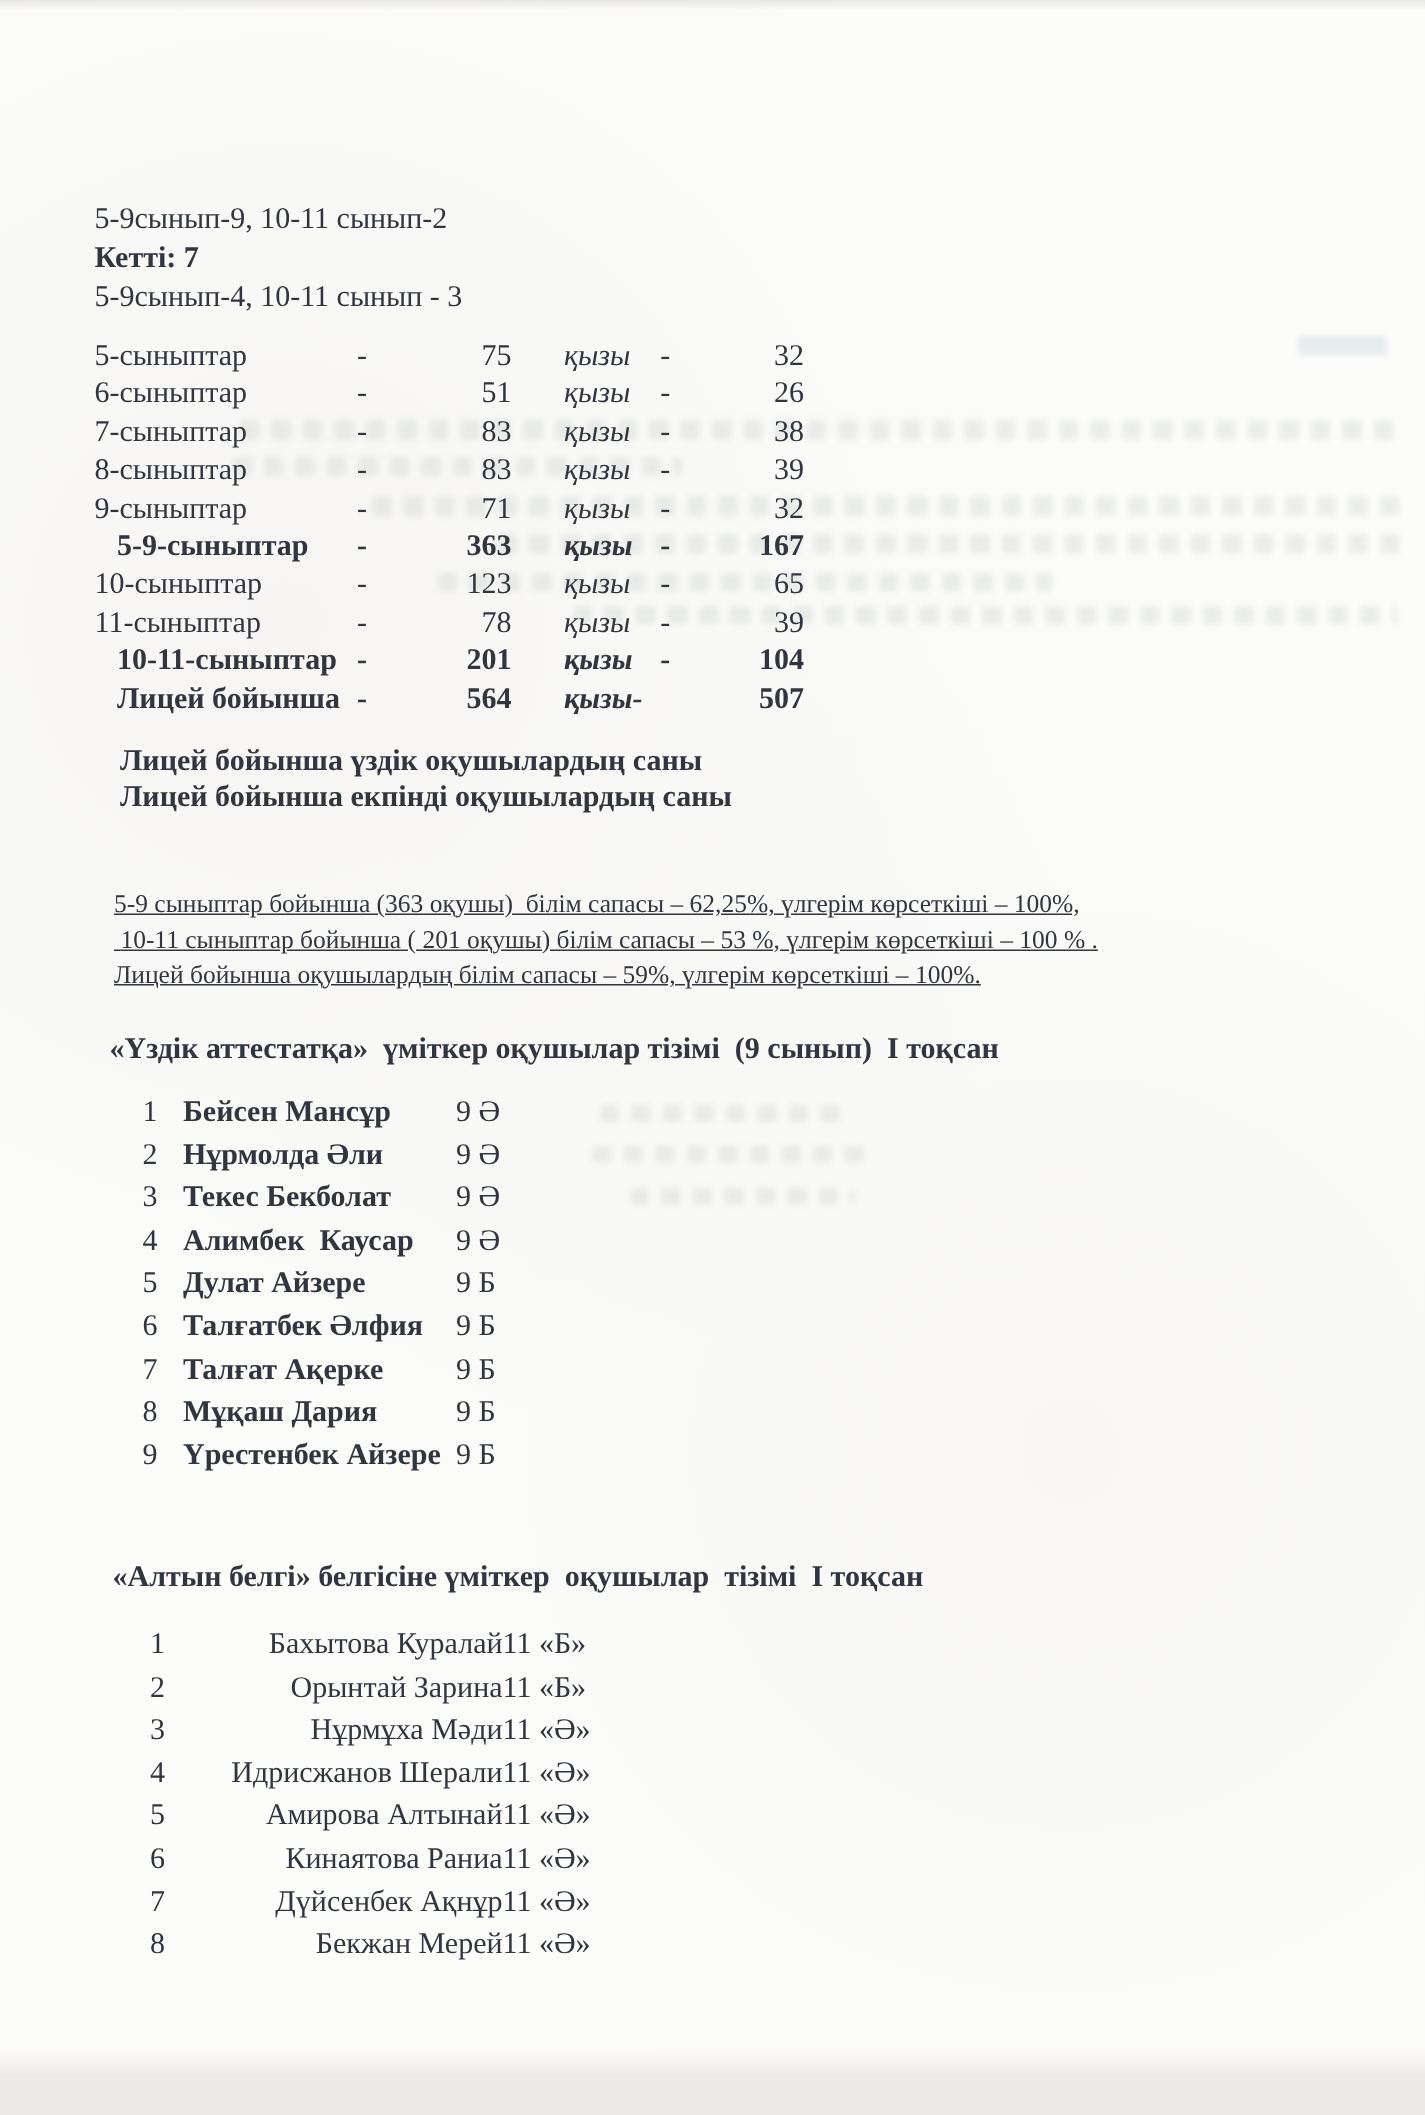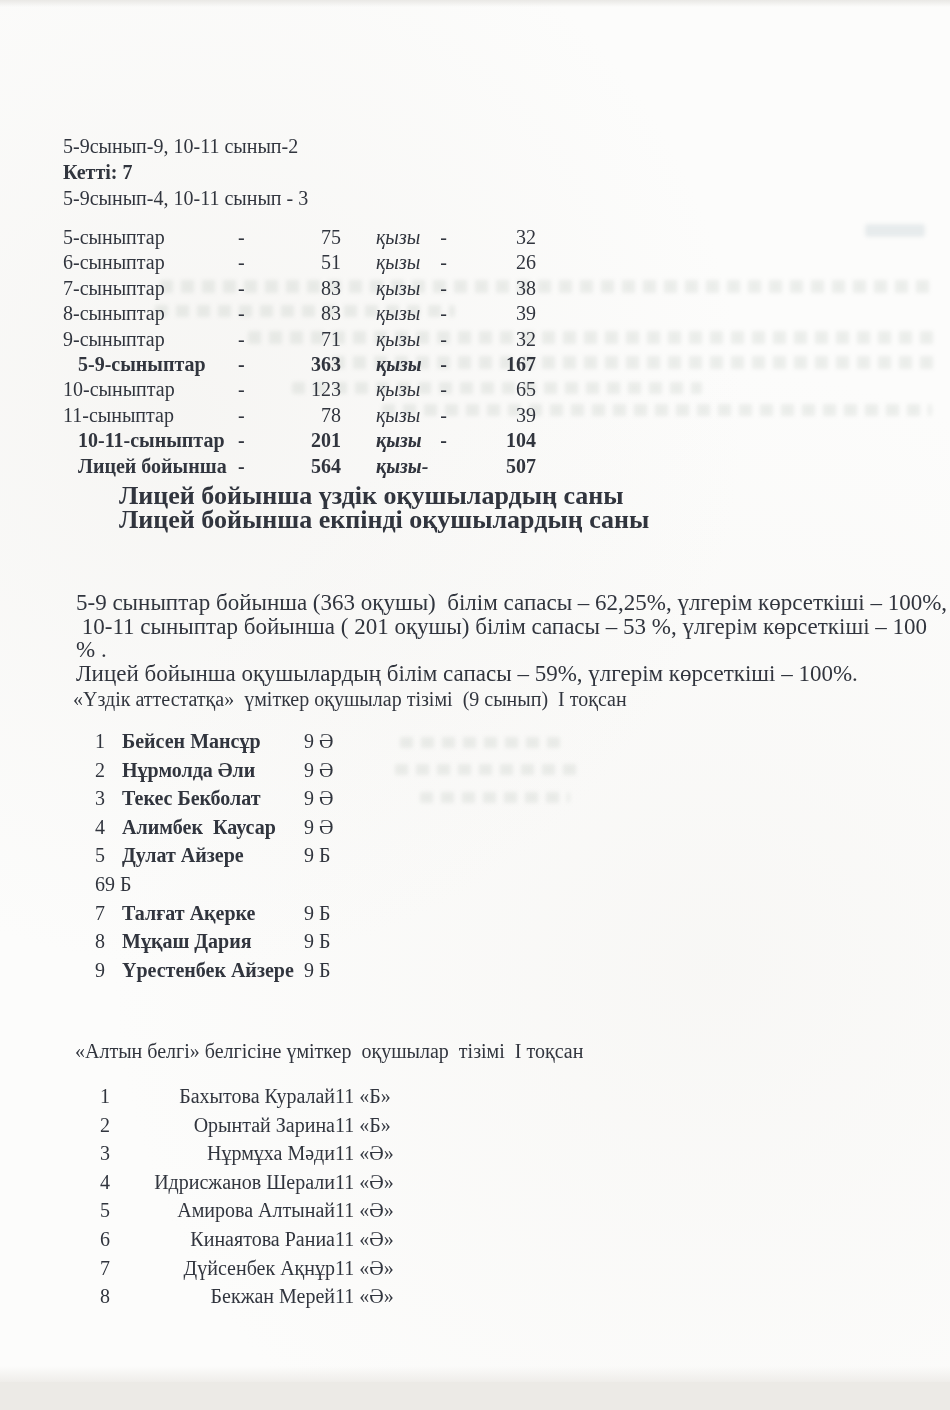--- a/index.html
+++ b/index.html
@@ -35,26 +35,26 @@
   .crow{display:grid;grid-template-columns:175px 15px 88px 90px 25px 80px;
         height:25.4px;line-height:25.4px;font-size:20px;}
   .crow .total{text-align:right;font-variant-numeric:lining-nums;}
   .crow .qyzy{padding-left:35px;font-style:italic;}
   .crow .dash2{text-align:center;}
   .crow .girls{text-align:right;}
   .crow.bold{font-weight:bold;}
   .crow.bold .label{padding-left:15px;}
 
   
-  .summary{position:absolute;left:76px;top:484px;font-size:26px;line-height:23.6px;margin-left:39px;}
+  .summary{position:absolute;left:76px;top:496px;font-size:20px;line-height:23.6px;}
   .summary .t{font-weight:bold;padding-left:4px;}
-  .quality{position:absolute;left:76px;top:591px;font-size:23px;line-height:23.6px;}
-
-  
-  .h{position:absolute;font-size:20px;font-weight:normal;}
+  .quality{position:absolute;left:76px;top:591px;font-size:17px;line-height:23.6px;text-decoration:underline;}
+
+  
+  .h{position:absolute;font-size:20px;font-weight:bold;}
   #heading-attestat{left:73px;top:688px;}
   #heading-altyn{left:75px;top:1040px;}
 
   
   .slist{position:absolute;font-size:20px;}
   #students-list-1{left:91px;top:727px;}
   #students-list-1 .srow{display:grid;grid-template-columns:14px 199px 90px;height:28.6px;line-height:28.6px;}
   #students-list-1 .name{padding-left:17px;font-weight:bold;}
   #students-list-2{left:97px;top:1082px;}
   #students-list-2 .srow{display:grid;grid-template-columns:13px 225px 100px;height:28.6px;line-height:28.6px;}
@@ -220,20 +220,21 @@
     </div>
 
     <div class="srow">
       <span class="cell num">5</span>
       <span class="cell name">Дулат Айзере</span>
       <span class="cell grade">9 Б</span>
     </div>
 
     <div class="srow">
       <span class="cell num">6</span>
+      <span class="cell name">Талғатбек Әлфия</span>
       <span class="cell grade">9 Б</span>
     </div>
 
     <div class="srow">
       <span class="cell num">7</span>
       <span class="cell name">Талғат Ақерке</span>
       <span class="cell grade">9 Б</span>
     </div>
 
     <div class="srow">

